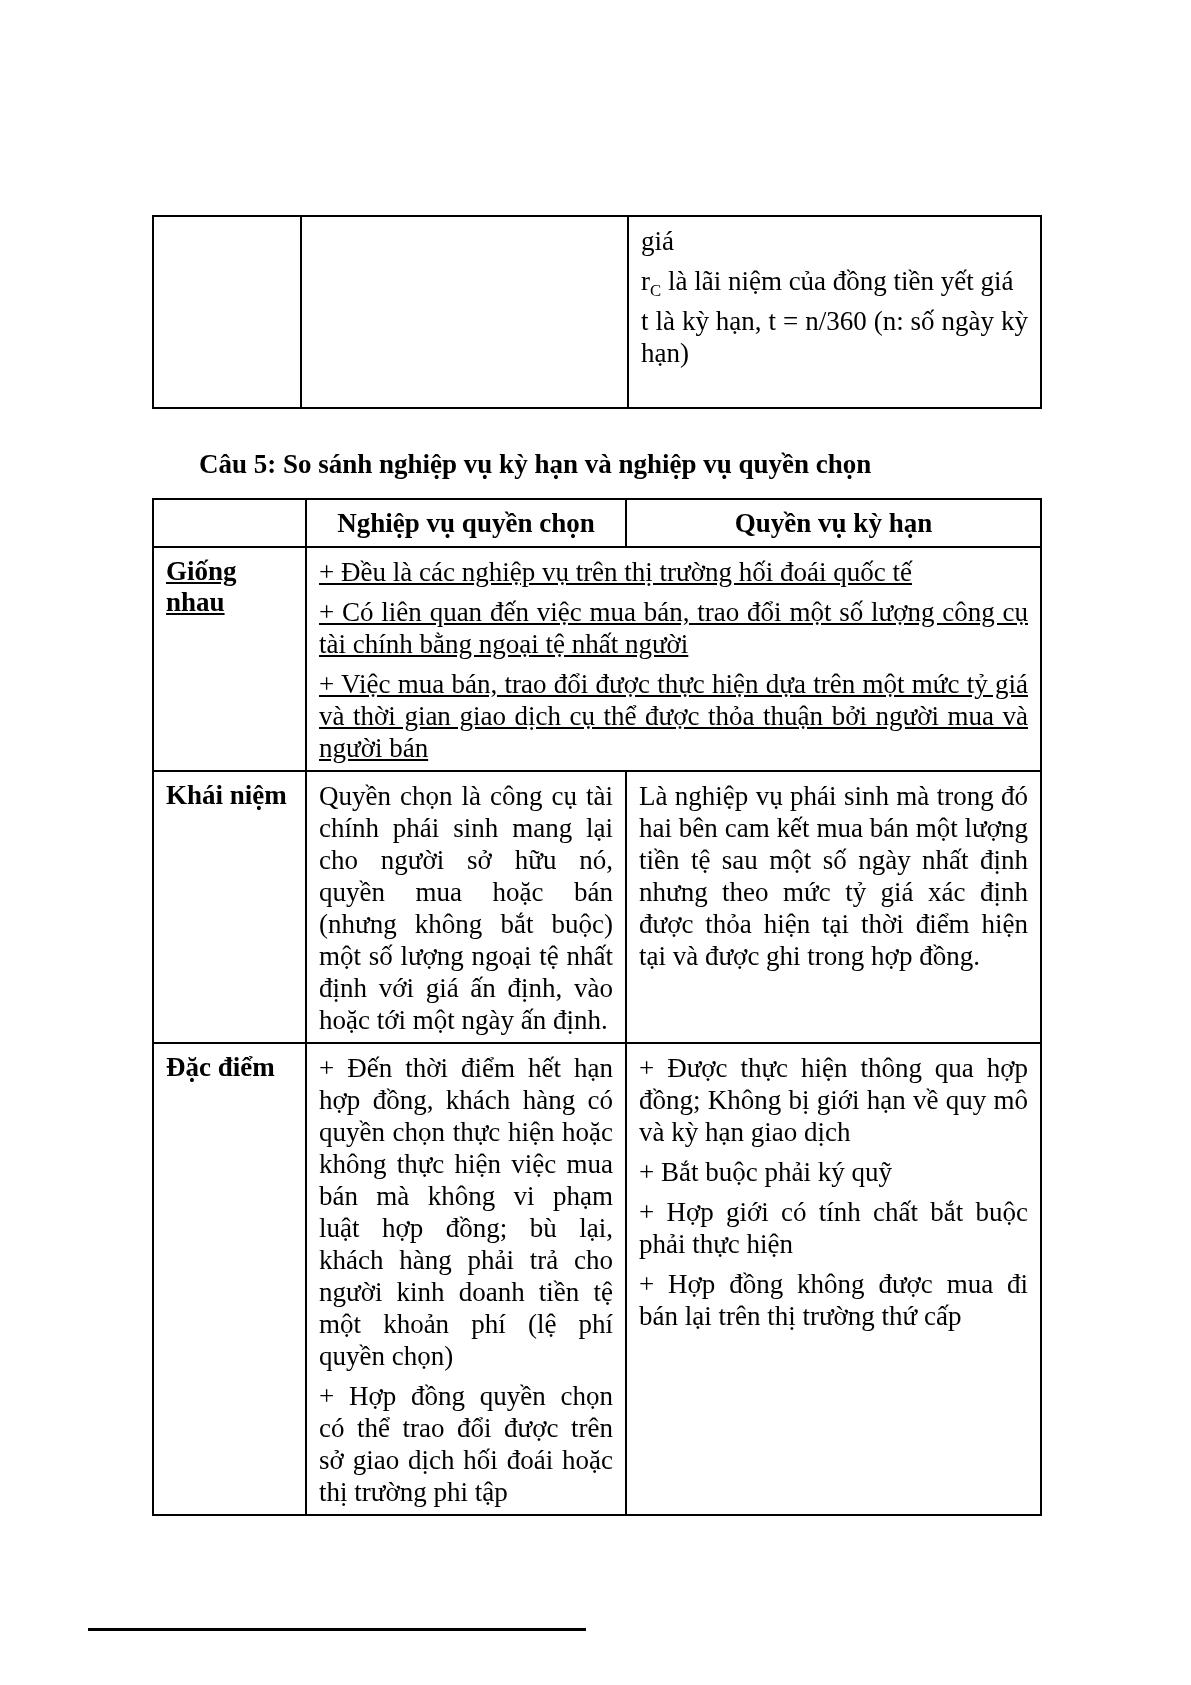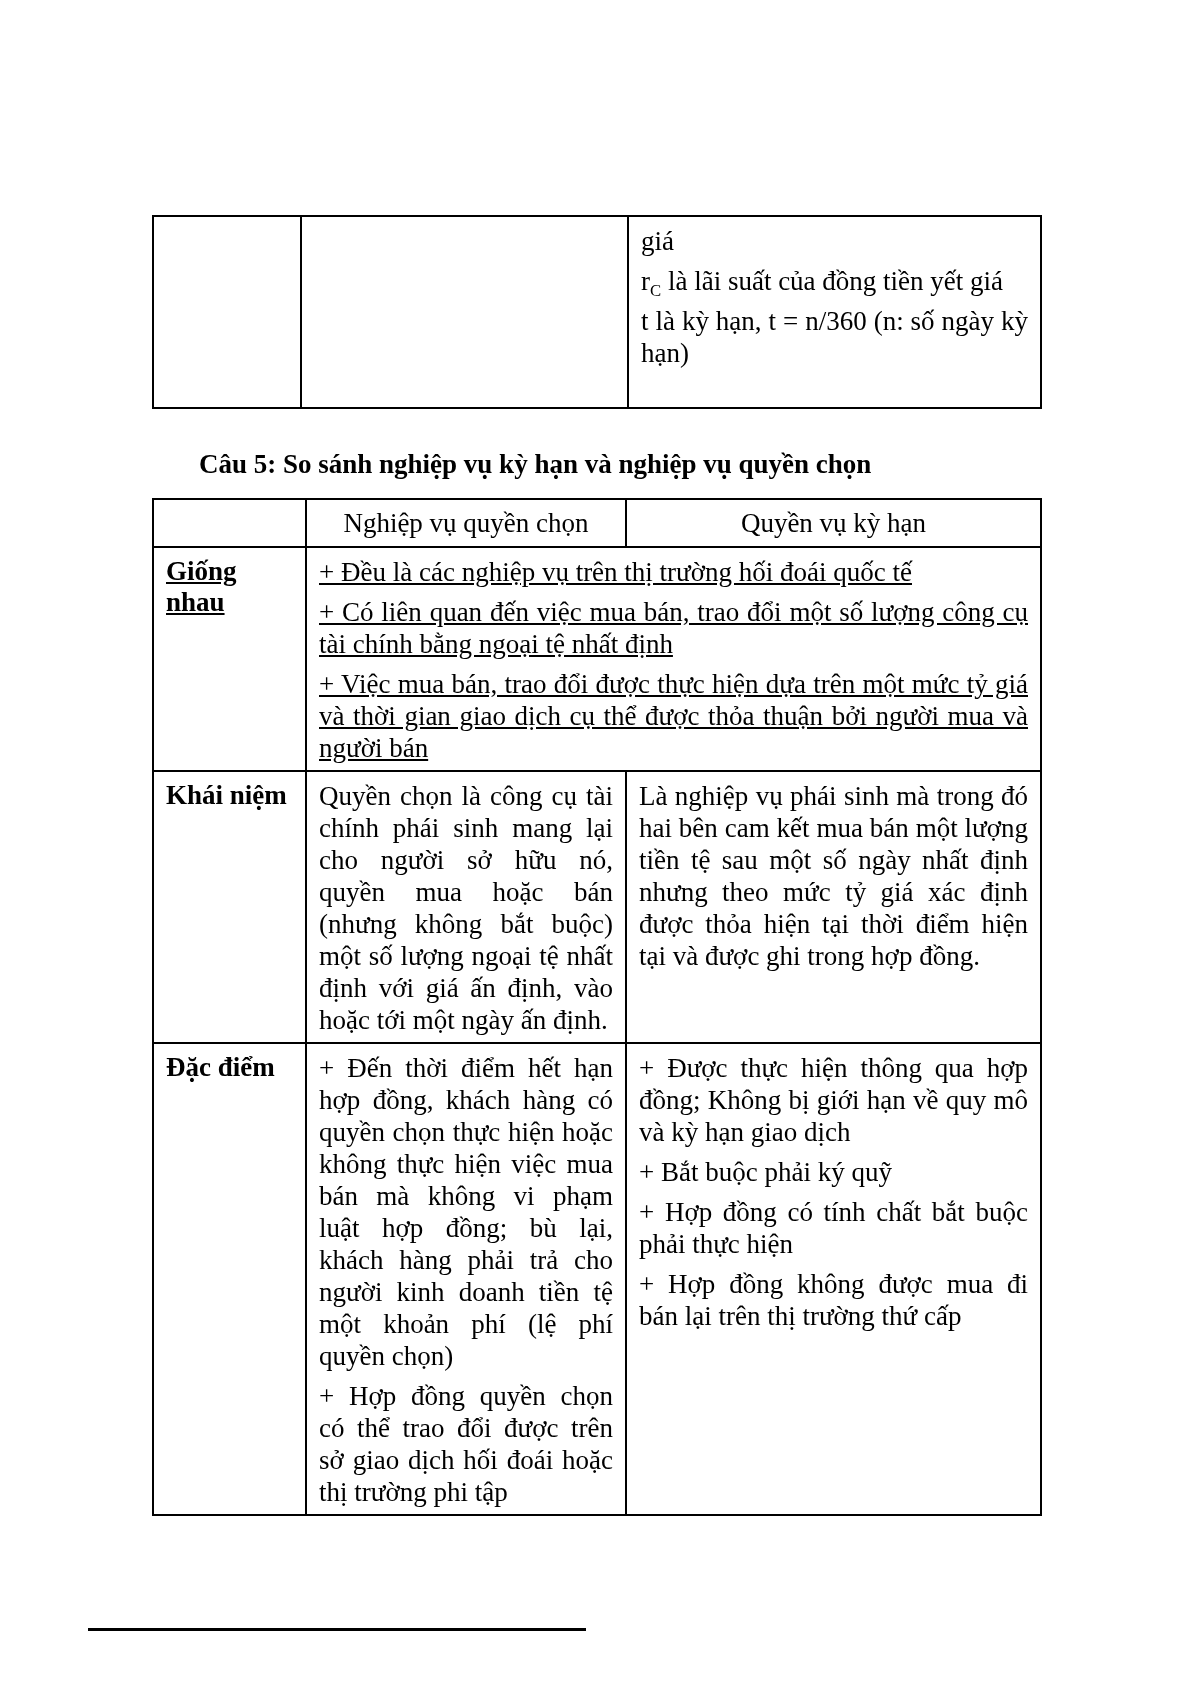--- a/index.html
+++ b/index.html
@@ -51,21 +51,21 @@
     font-weight: bold;
     line-height: 32px;
     margin: 39px 0 18px 47px;
   }
 
   
   .tbl-cmp td.lbl { width: 153px; font-weight: bold; }
   .tbl-cmp td.colB { width: 320px; }
   .tbl-cmp td.colC { width: 415px; }
   .tbl-cmp td.hdr {
-    font-weight: normal;
+    font-weight: bold;
     text-align: center;
     vertical-align: middle;
     padding: 6px 8px;
     height: 48px;
   }
   .tbl-cmp tr.row-similar { height: 222px; text-decoration: underline; }
   .tbl-cmp tr.row-concept { height: 240px; margin-left: 40px; }
 
   .footer-line {
     position: absolute;
@@ -82,42 +82,42 @@
 <div class="page">
   <div class="content">
 
     <table class="tbl tbl-top">
       <tbody>
         <tr>
           <td class="cell c1"></td>
           <td class="cell c2"></td>
           <td class="cell c3">
             <p>giá</p>
-            <p><span>r</span><sub>C</sub><span> là lãi suất của đồng tiền yết giá</span></p>
+            <p><span>r</span><sub>C</sub><span> là lãi niệm của đồng tiền yết giá</span></p>
             <p>t là kỳ hạn, t = n/360 (n: số ngày kỳ hạn)</p>
           </td>
         </tr>
       </tbody>
     </table>
 
     <h2 class="heading">Câu 5: So sánh nghiệp vụ kỳ hạn và nghiệp vụ quyền chọn</h2>
 
     <table class="tbl tbl-cmp">
       <tbody>
         <tr class="row-header">
           <td class="cell lbl"></td>
           <td class="cell colB hdr">Nghiệp vụ quyền chọn</td>
           <td class="cell colC hdr">Quyền vụ kỳ hạn</td>
         </tr>
 
         <tr class="row-similar">
           <td class="cell lbl">Giống nhau</td>
           <td class="cell body" colspan="2">
               <p>+ Đều là các nghiệp vụ trên thị trường hối đoái quốc tế</p>
-              <p>+ Có liên quan đến việc mua bán, trao đổi một số lượng công cụ tài chính bằng ngoại tệ nhất định</p>
+              <p>+ Có liên quan đến việc mua bán, trao đổi một số lượng công cụ tài chính bằng ngoại tệ nhất người</p>
               <p>+ Việc mua bán, trao đổi được thực hiện dựa trên một mức tỷ giá và thời gian giao dịch cụ thể được thỏa thuận bởi người mua và người bán</p>
             </td>
         </tr>
 
         <tr class="row-concept">
           <td class="cell lbl">Khái niệm</td>
           <td class="cell colB body">
             <p>Quyền chọn là công cụ tài chính phái sinh mang lại cho người sở hữu nó, quyền mua hoặc bán (nhưng không bắt buộc) một số lượng ngoại tệ nhất định với giá ấn định, vào hoặc tới một ngày ấn định.</p>
           </td>
           <td class="cell colC body">
@@ -127,21 +127,21 @@
 
         <tr class="row-features">
           <td class="cell lbl">Đặc điểm</td>
           <td class="cell colB body">
               <p>+ Đến thời điểm hết hạn hợp đồng, khách hàng có quyền chọn thực hiện hoặc không thực hiện việc mua bán mà không vi phạm luật hợp đồng; bù lại, khách hàng phải trả cho người kinh doanh tiền tệ một khoản phí (lệ phí quyền chọn)</p>
               <p>+ Hợp đồng quyền chọn có thể trao đổi được trên sở giao dịch hối đoái hoặc thị trường phi tập</p>
             </td>
           <td class="cell colC body">
               <p>+ Được thực hiện thông qua hợp đồng; Không bị giới hạn về quy mô và kỳ hạn giao dịch</p>
               <p>+ Bắt buộc phải ký quỹ</p>
-              <p>+ Hợp đồng có tính chất bắt buộc phải thực hiện</p>
+              <p>+ Hợp giới có tính chất bắt buộc phải thực hiện</p>
               <p>+ Hợp đồng không được mua đi bán lại trên thị trường thứ cấp</p>
             </td>
         </tr>
       </tbody>
     </table>
 
   </div>
 
   <div class="footer-line"></div>
 </div>

